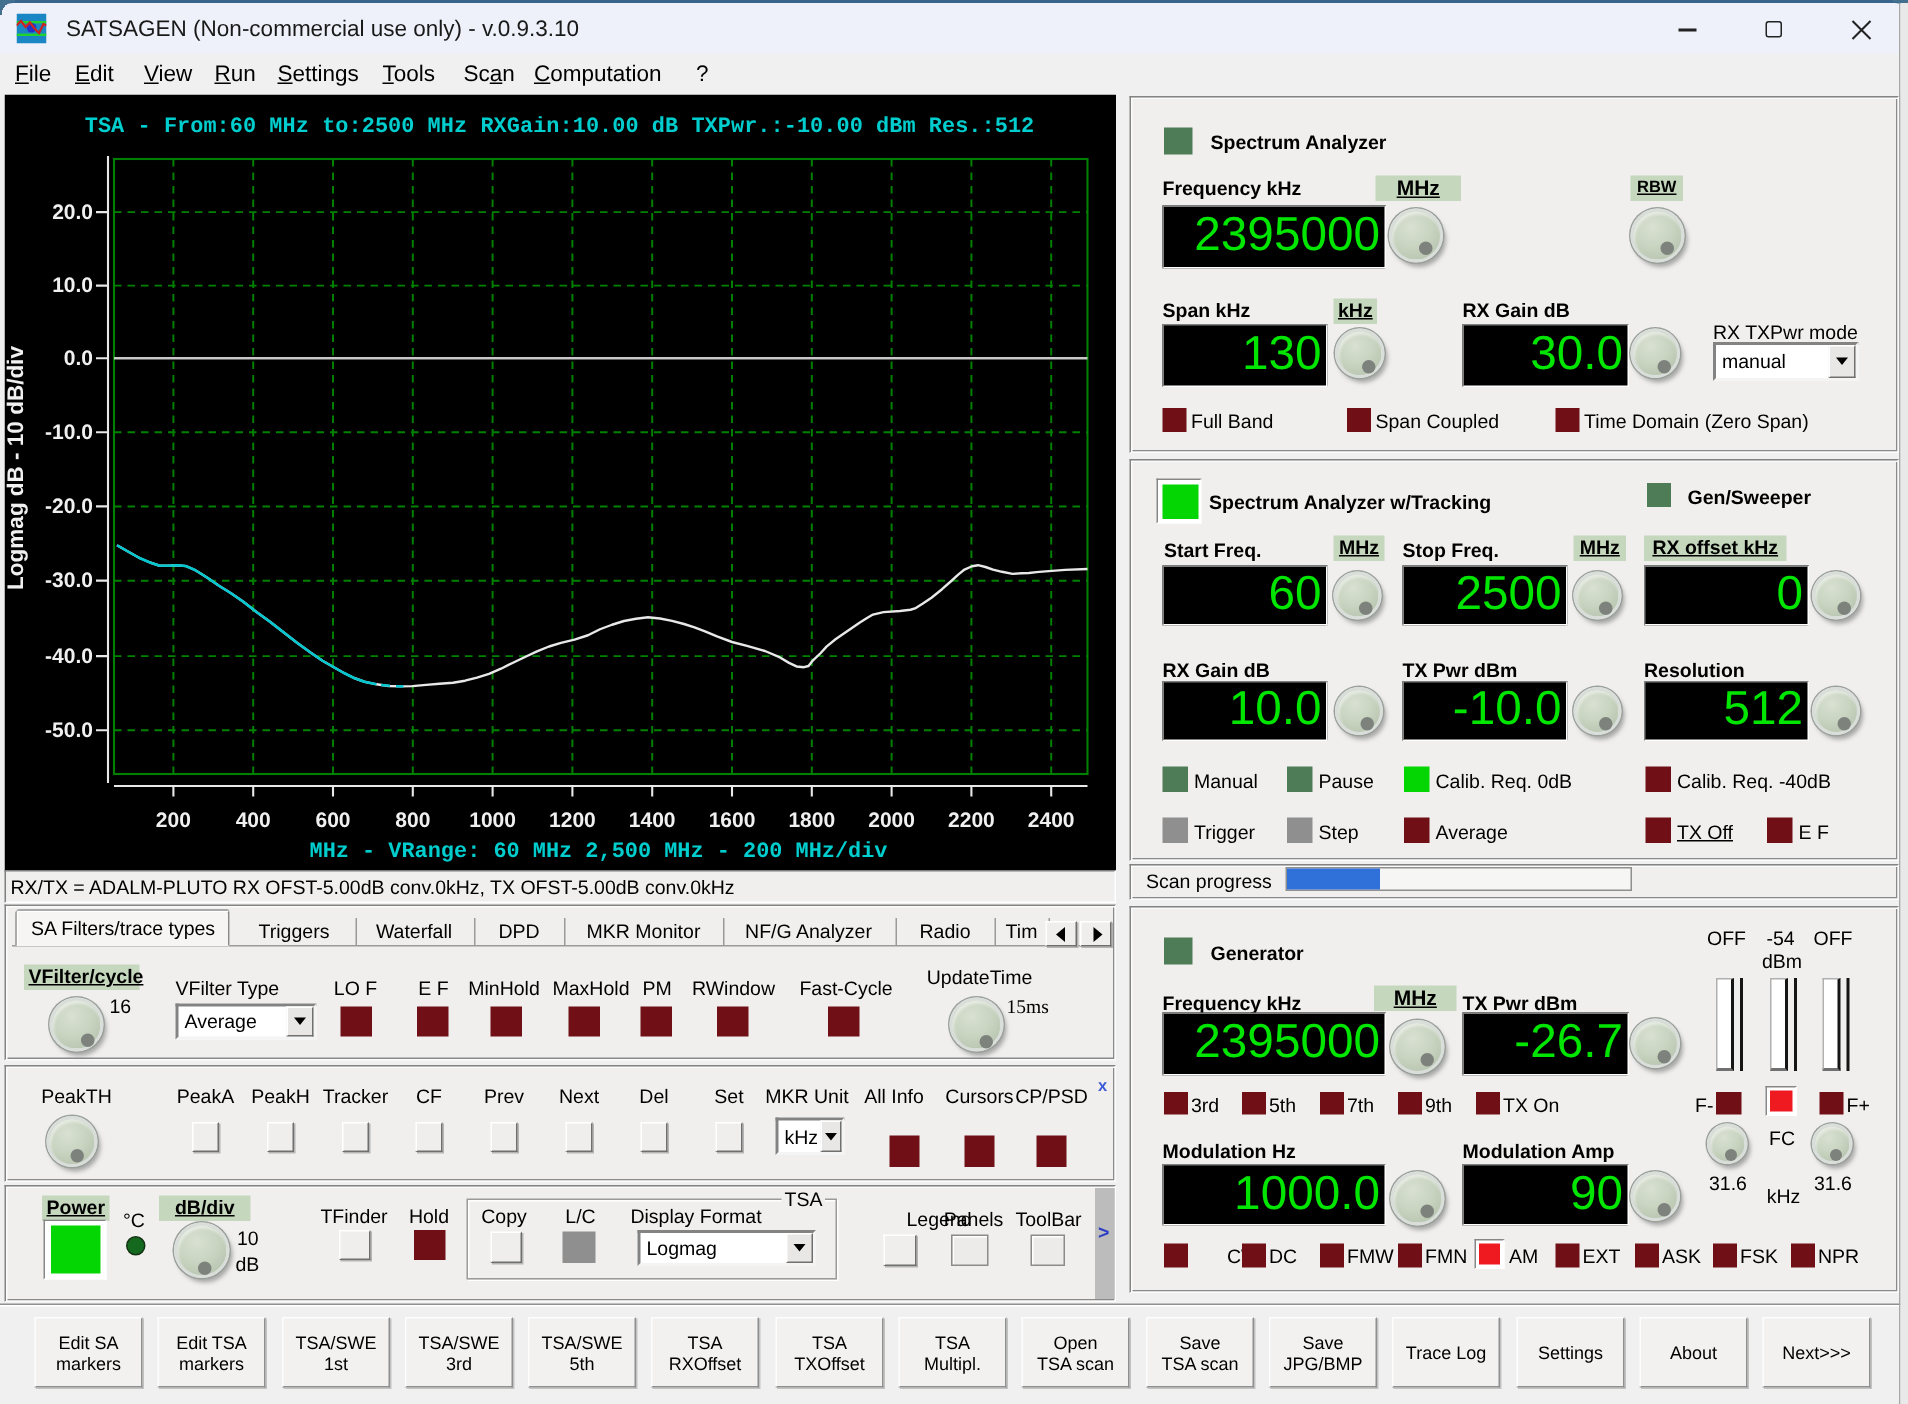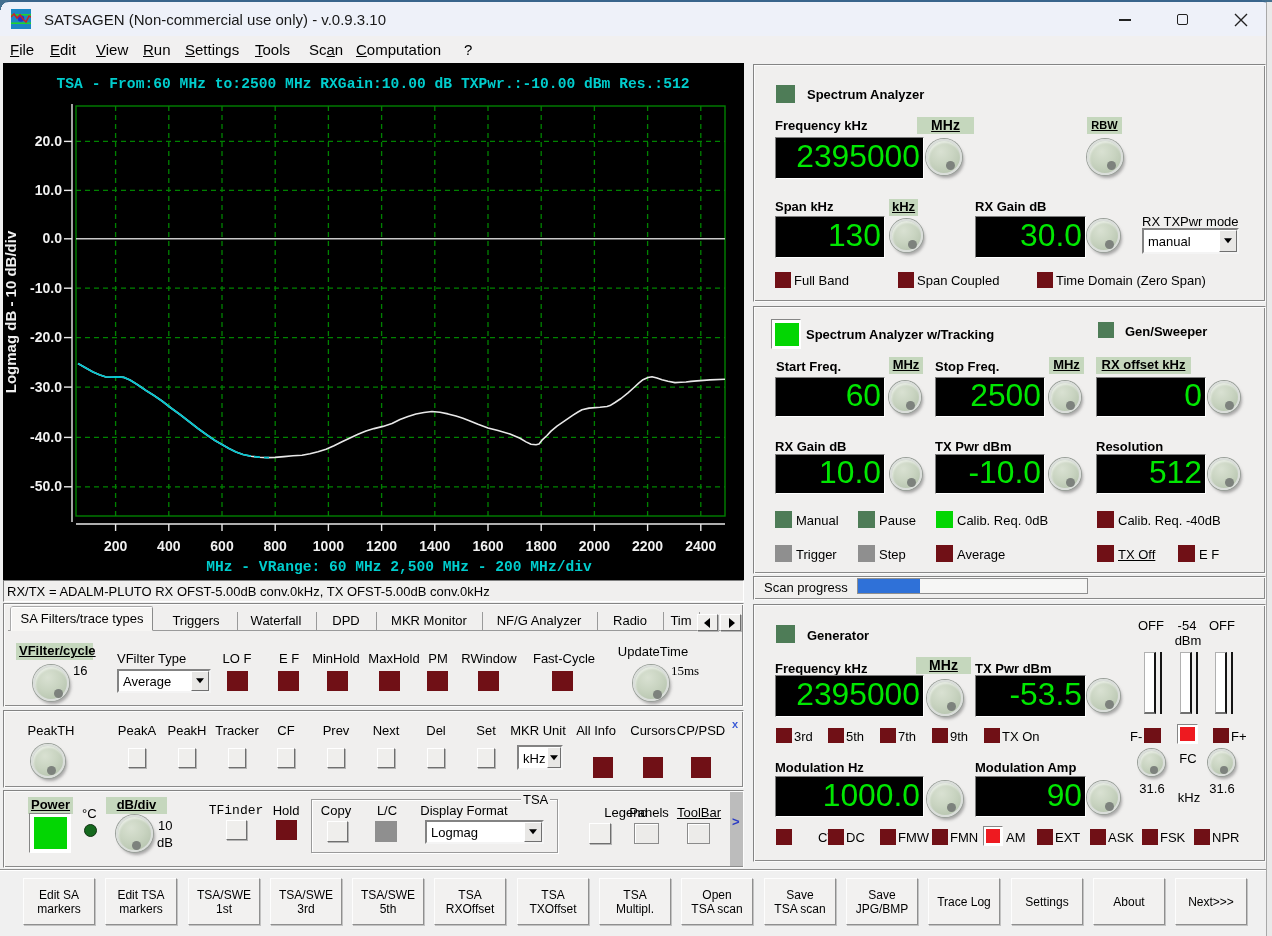--- a/index.html
+++ b/index.html
@@ -226,40 +226,40 @@
 <div class="ledbox" style="left:29px;top:813px;width:42px;height:40px;"></div>
 <div class="led grn" style="left:34px;top:817px;width:33px;height:32px;"></div>
 <div class="lbl " style="left:82px;top:806px;">°C</div>
 <div class="abs" style="left:84px;top:824px;width:13px;height:13px;border-radius:50%;background:#15691e;border:1.5px solid #123313;"></div>
 <div class="lbl hl" style="left:106px;top:797px;width:61px;">dB/div</div>
 <div class="knob" style="left:116px;top:815px;width:37px;height:37px;">
     <i style="left:42%;top:72%;width:9px;height:9px;"></i>
   </div>
 <div class="lbl " style="left:158px;top:818px;">10</div>
 <div class="lbl " style="left:157px;top:835px;">dB</div>
-<div class="lbl ctr" style="left:236px;top:803px;font-family:Liberation Mono, monospace;">TFinder</div>
+<div class="lbl ctr" style="left:236px;top:803px;">TFinder</div>
 <div class="sbtn" style="left:226px;top:820px;width:21px;height:20px;"></div>
 <div class="lbl ctr" style="left:286px;top:803px;">Hold</div>
 <div class="led red" style="left:276px;top:820px;width:21px;height:20px;"></div>
 <div class="abs" style="left:311px;top:799px;width:247px;height:54px;border:1px solid #9a9a9a;box-shadow:inset 1px 1px 0 #fff, 1px 1px 0 #fff;"></div>
 <div class="lbl" style="left:521px;top:792px;background:#f0efee;padding:0 2px;">TSA</div>
 <div class="lbl ctr" style="left:336px;top:803px;">Copy</div>
 <div class="sbtn" style="left:327px;top:821px;width:21px;height:21px;"></div>
 <div class="lbl ctr" style="left:387px;top:803px;">L/C</div>
 <div class="led gray" style="left:375px;top:821px;width:22px;height:21px;"></div>
 <div class="lbl ctr" style="left:464px;top:803px;">Display Format</div>
 <div class="combo" style="left:425px;top:820px;width:119px;height:24px;">
     <span class="tx">Logmag</span>
     <span class="ar" style="width:18px;"></span>
   </div>
 <div class="lbl ctr" style="left:597px;top:805px;margin-left:29px;">Legend</div>
 <div class="sbtn" style="left:589px;top:823px;width:22px;height:21px;"></div>
 <div class="lbl ctr" style="left:649px;top:805px;">Panels</div>
 <div class="abs" style="left:634px;top:823px;width:25px;height:21px;background:#ecebe9;border:1px solid #8b8b8b;box-shadow:inset 1px 1px 0 #fff;"></div>
-<div class="lbl ctr" style="left:699px;top:805px;text-decoration:underline;">ToolBar</div>
+<div class="lbl ctr" style="left:699px;top:805px;">ToolBar</div>
 <div class="abs" style="left:687px;top:823px;width:23px;height:21px;background:#ecebe9;border:1px solid #8b8b8b;box-shadow:inset 1px 1px 0 #fff;"></div>
 <div class="abs" style="left:730px;top:792px;width:13px;height:74px;background:#bcbcbc;"></div>
 <div class="lbl " style="left:732px;top:814px;color:#2b3cc4;font-weight:bold;font-size:13px;">&gt;</div>
 <div class="panel" style="left:753px;top:64px;width:513px;height:238px;"></div>
 <div class="led sgrn" style="left:776px;top:85px;width:19px;height:18px;"></div>
 <div class="lbl b" style="left:807px;top:87px;">Spectrum Analyzer</div>
 <div class="lbl b" style="left:775px;top:118px;">Frequency kHz</div>
 <div class="lbl hl" style="left:917px;top:117px;font-size:14px;width:57px;">MHz</div>
 <div class="lbl hl" style="left:1087px;top:117px;font-size:11px;width:35px;">RBW</div>
 <div class="lcd" style="left:775px;top:137px;width:149px;height:42px;">
@@ -379,21 +379,21 @@
 <div class="lbl b" style="left:775px;top:661px;">Frequency kHz</div>
 <div class="lbl hl" style="left:916px;top:657px;font-size:14px;width:55px;">MHz</div>
 <div class="lbl b" style="left:975px;top:661px;">TX Pwr dBm</div>
 <div class="lcd" style="left:775px;top:675px;width:149px;height:42px;">
     <span>2395000</span>
   </div>
 <div class="knob" style="left:927px;top:680px;width:36px;height:36px;">
     <i style="left:55%;top:64%;width:9px;height:9px;"></i>
   </div>
 <div class="lcd" style="left:975px;top:675px;width:111px;height:42px;">
-    <span>-53.5</span>
+    <span>-26.7</span>
   </div>
 <div class="knob" style="left:1087px;top:679px;width:33px;height:33px;">
     <i style="left:55%;top:64%;width:9px;height:9px;"></i>
   </div>
 <div class="abs" style="left:1144px;top:652px;width:12px;height:62px;background:#fff;border:1px solid #b0b0b0;border-right:2px solid #151515;border-bottom:2px solid #707070;"></div>
 <div class="abs" style="left:1160px;top:652px;width:2px;height:62px;background:#151515;"></div>
 <div class="abs" style="left:1180px;top:652px;width:12px;height:62px;background:#fff;border:1px solid #b0b0b0;border-right:2px solid #151515;border-bottom:2px solid #707070;"></div>
 <div class="abs" style="left:1196px;top:652px;width:2px;height:62px;background:#151515;"></div>
 <div class="abs" style="left:1215px;top:652px;width:12px;height:62px;background:#fff;border:1px solid #b0b0b0;border-right:2px solid #151515;border-bottom:2px solid #707070;"></div>
 <div class="abs" style="left:1231px;top:652px;width:2px;height:62px;background:#151515;"></div>

